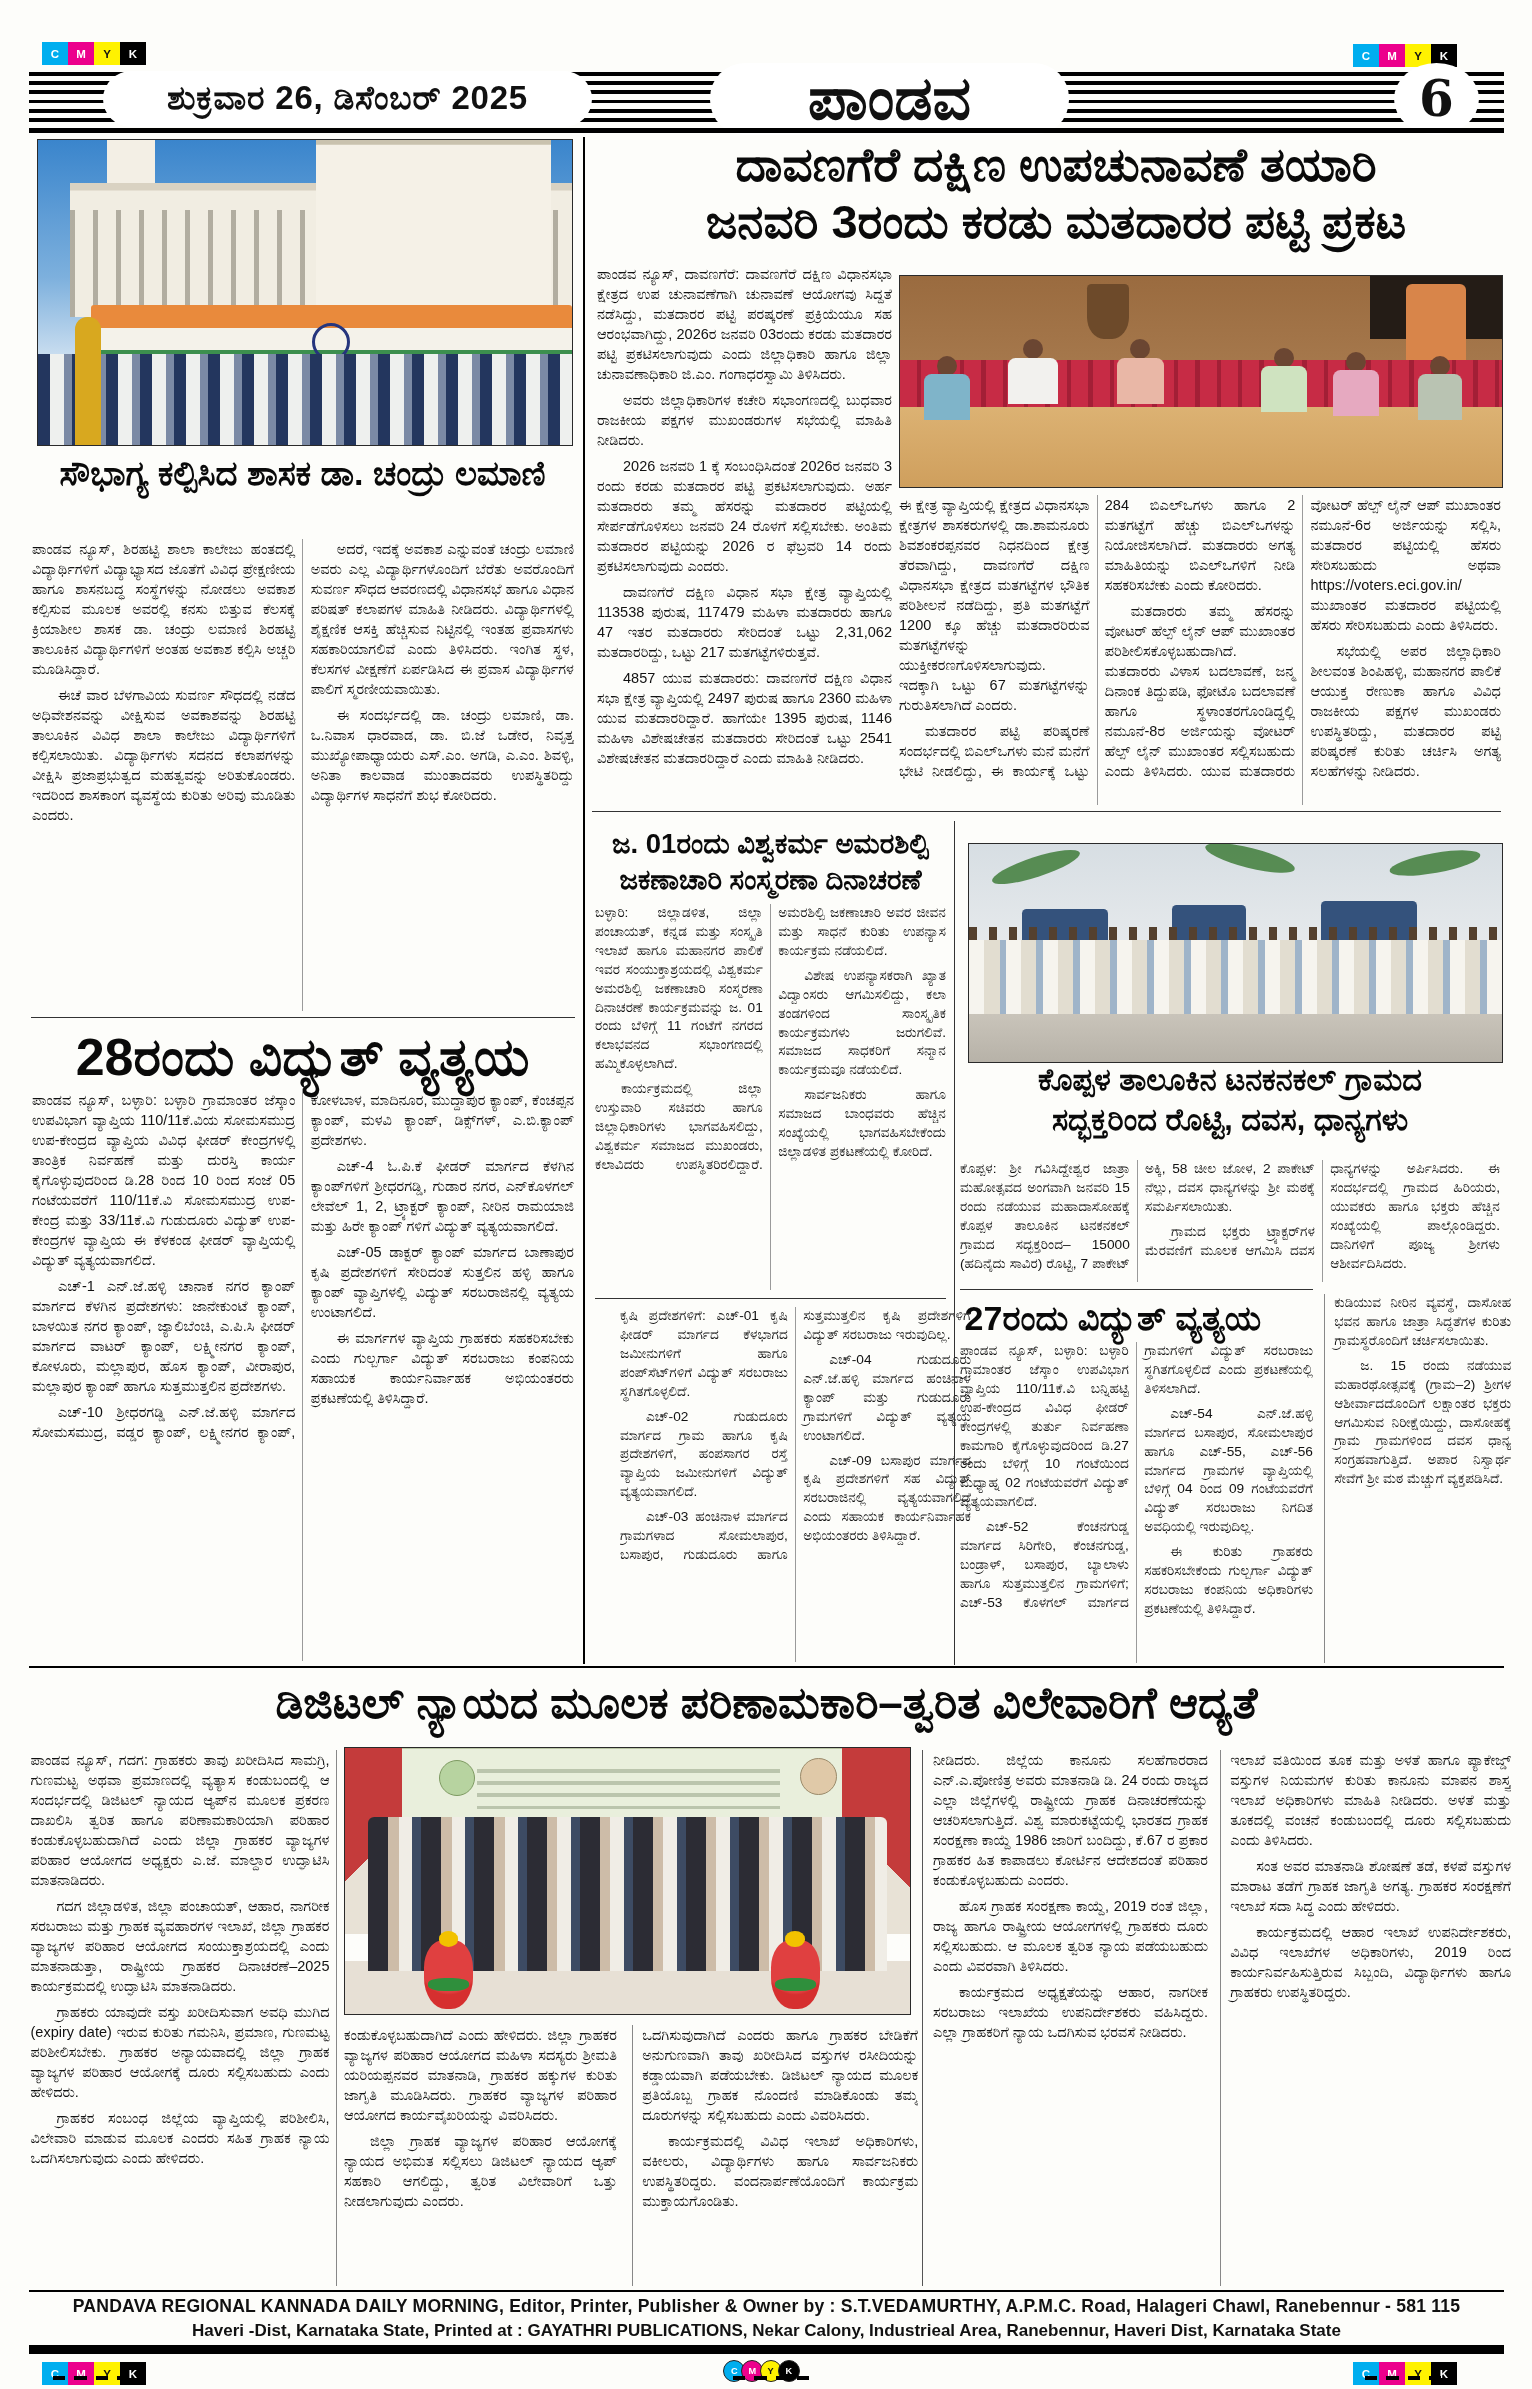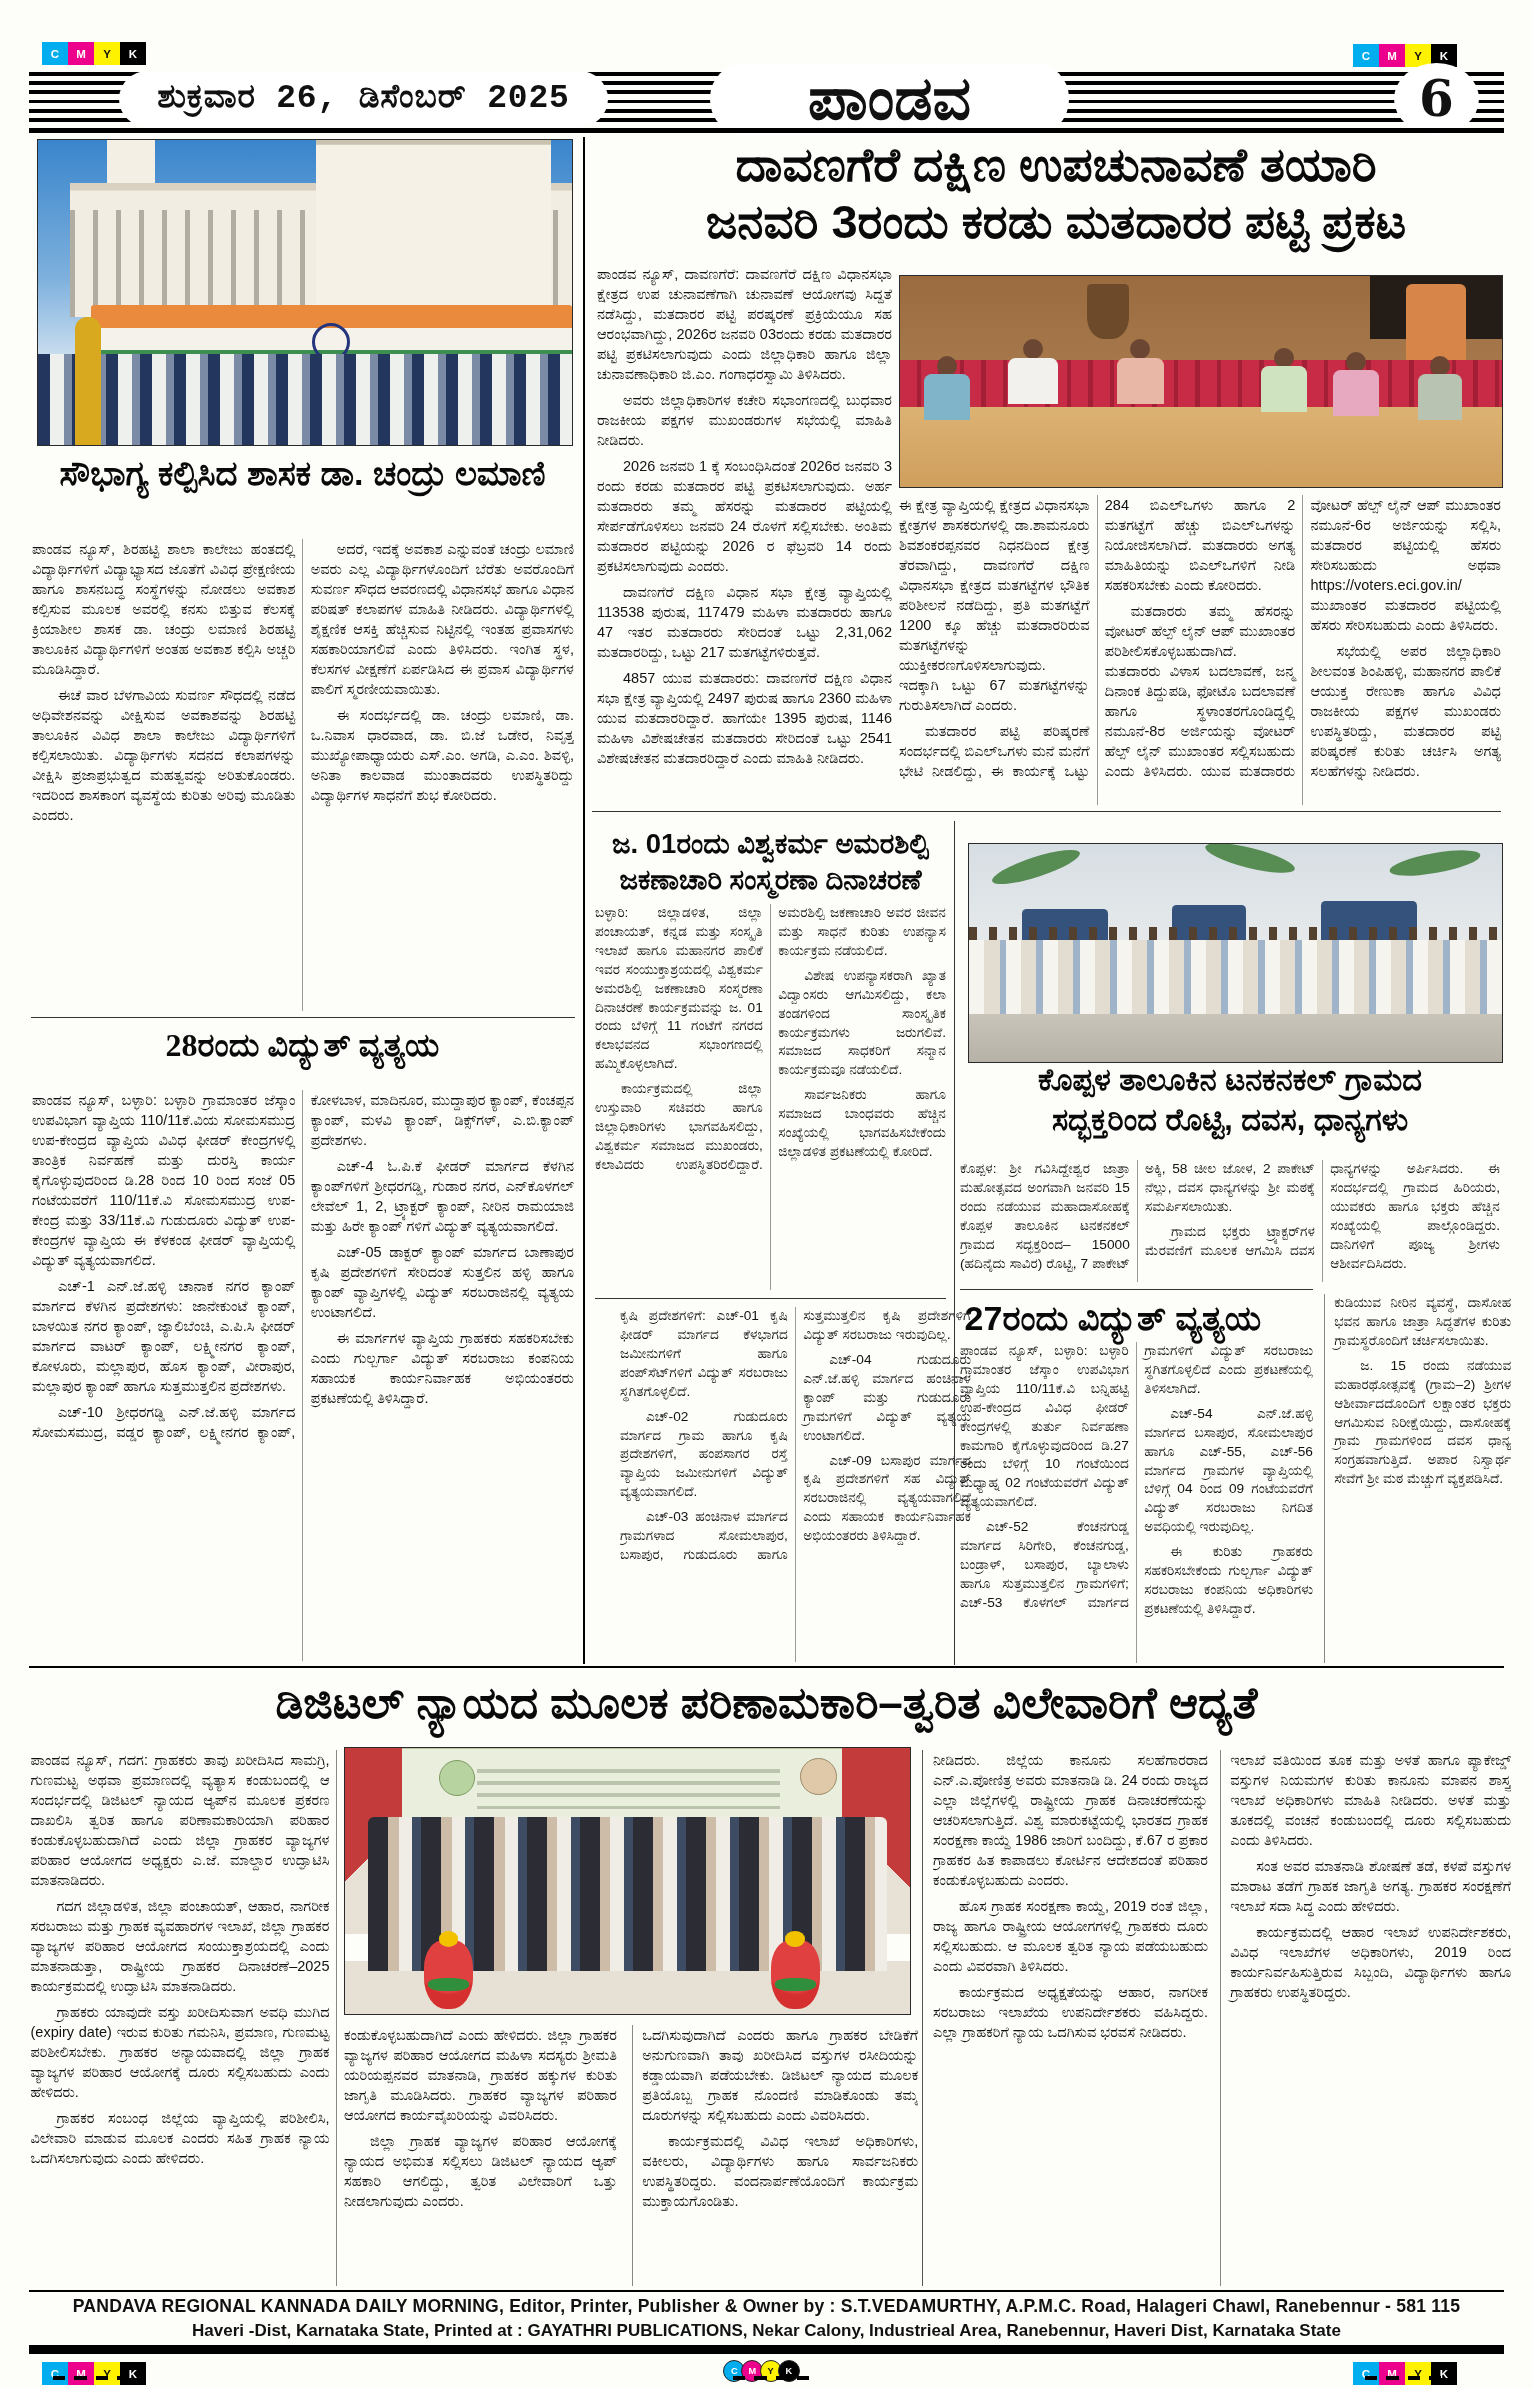--- a/index.html
+++ b/index.html
@@ -20,21 +20,21 @@
   .band{background:repeating-linear-gradient(180deg,#000 0 3.8px,transparent 3.8px 9.2px);}
   .pill{position:absolute;background:#fff;display:flex;align-items:center;justify-content:center;}
   .date-pill{border-radius:30.5px;font-size:33px;font-weight:800;letter-spacing:0.8px;}
   .title-pill{border-radius:35px;font-size:60px;font-weight:900;font-family:"DejaVu Serif","Liberation Serif",serif;}
   .num-pill{border-radius:50%;font-size:50px;font-weight:900;font-family:"DejaVu Serif","Liberation Serif",serif;}
   .thickbar{background:#000;}
   
   .hl{font-weight:900;text-align:center;line-height:1.22;color:#0a0a0a;}
   .h-main{font-size:47px;}
   .h-left{font-size:34px;line-height:1.18;}
-  .h-52{font-size:32px;font-family:Liberation Serif, serif;}
+  .h-52{font-size:52px;}
   .h-44{font-size:34px;}
   .h-40{font-size:30.5px;line-height:1.3;}
   .h-36{font-size:27.5px;line-height:1.3;}
   .h-digital{font-size:44px;}
   
   .body{font-size:14.5px;line-height:1.38;text-align:justify;overflow:hidden;}
   .body p{margin:0 0 6.1px 0;text-indent:26px;}
   .body p.lead{text-indent:0;}
   .col2{column-count:2;column-gap:15.3px;column-rule:0.8px solid #9a9a9a;}
   .col3{column-count:3;column-gap:15.3px;column-rule:0.8px solid #9a9a9a;}
@@ -105,21 +105,21 @@
     <span class="sq k">K</span>
   </div>
   <div class="abs cmykbar" style="left:1353px;top:44px;">
     <span class="sq c">C</span>
     <span class="sq m">M</span>
     <span class="sq y">Y</span>
     <span class="sq k">K</span>
   </div>
 
   <div class="abs band" style="left:29px;top:72px;width:1475px;height:53px;">
-    <div class="pill date-pill" style="left:90px;top:-1.5px;width:489px;height:56px;font-family:Liberation Mono, monospace;">ಶುಕ್ರವಾರ 26, ಡಿಸೆಂಬರ್ 2025</div>
+    <div class="pill date-pill" style="left:74px;top:-1.5px;width:489px;height:56px;">ಶುಕ್ರವಾರ 26, ಡಿಸೆಂಬರ್ 2025</div>
     <div class="pill title-pill" style="left:681px;top:-9.2px;width:359px;height:72px;">ಪಾಂಡವ</div>
     <div class="pill num-pill" style="left:1365px;top:-9.2px;width:85px;height:72px;">6</div>
   </div>
   <div class="abs thickbar" style="left:29px;top:128px;width:1475px;height:5.3px;"></div>
 
   <div class="photo" style="left:37px;top:139px;width:534px;height:305px;">
     <div class="p-sky"></div>
     <div class="p-tower"></div>
 
     <div class="p-build">

